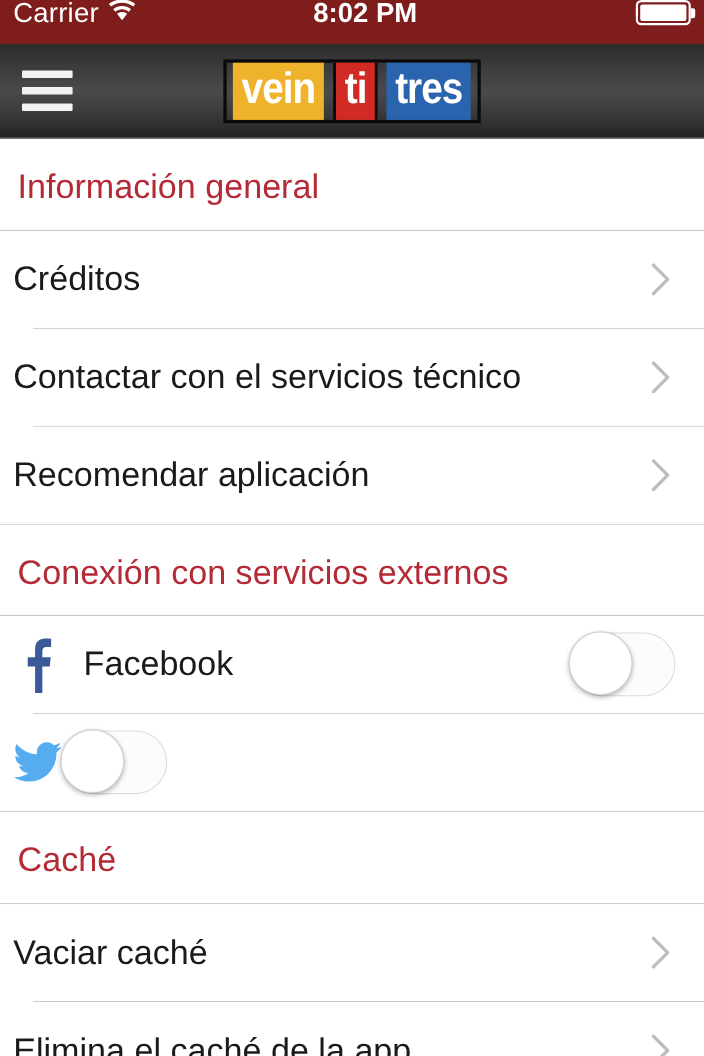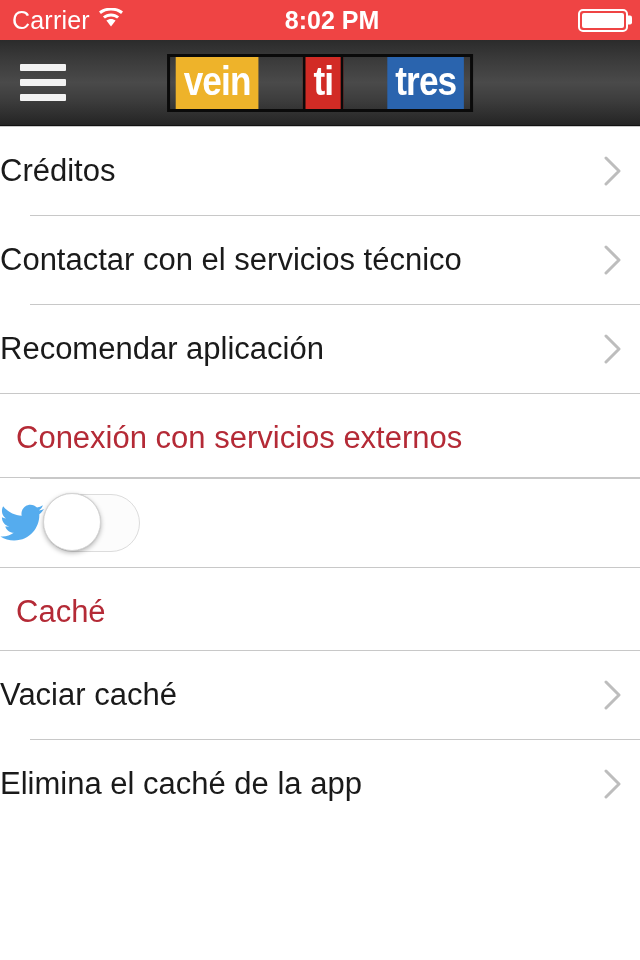--- a/index.html
+++ b/index.html
@@ -10,24 +10,24 @@
     overflow: hidden;
     background: #ffffff;
     font-family: "Liberation Sans", sans-serif;
     -webkit-font-smoothing: antialiased;
   }
 
   
   .status-bar {
     position: relative;
     height: 40px;
-    background: #ef4444;
+    background: #7f1d1d;
     color: #ffffff;
     display: flex;
-    align-items: center;
+    align-items: flex-start;
     padding: 0 12px;
   }
   .status-left {
     display: flex;
     align-items: center;
     gap: 8px;
   }
   .carrier-label {
     font-size: 25px;
     letter-spacing: 0.2px;
@@ -102,21 +102,20 @@
     border-radius: 1px;
   }
   .brand-logo {
     position: absolute;
     left: 50%;
     top: 50%;
     transform: translate(-50%, -50%);
     display: flex;
     border: 3px solid #0a0a0a;
     height: 58px;
-    gap: 36px;
   }
   .logo-block {
     display: flex;
     align-items: center;
     justify-content: center;
     color: #ffffff;
     font-weight: bold;
     font-size: 40px;
     line-height: 1;
     font-family: "Liberation Sans", sans-serif;
@@ -144,21 +143,21 @@
     height: 1px;
     background: #c8c8c8;
     width: 100%;
   }
 
   .row {
     position: relative;
     display: flex;
     align-items: center;
     min-height: 88px;
-    padding: 0 0;
+    padding: 0 12px;
     background: #ffffff;
     cursor: pointer;
   }
   .row-inner-divider {
     height: 1px;
     background: #c8c8c8;
     margin-left: 30px;
   }
   .row-label {
     font-size: 31px;
@@ -239,20 +238,21 @@
   </div>
   <div class="brand-logo">
     <span class="logo-block vein">vein</span>
     <span class="logo-block ti">ti</span>
     <span class="logo-block tres">tres</span>
   </div>
 </div>
 
 <div class="content">
 
+  <div class="section-header">Información general</div>
   <div class="full-divider"></div>
 
   <div class="row">
     <span class="row-label">Créditos</span>
     <span class="chevron">
       <svg width="18" height="30" viewBox="0 0 18 30">
           <path d="M2 2 L15 15 L2 28" fill="none" stroke="#bdbdbd" stroke-width="3" stroke-linecap="round" stroke-linejoin="round"></path>
         </svg>
     </span>
   </div>
@@ -274,20 +274,31 @@
       <svg width="18" height="30" viewBox="0 0 18 30">
           <path d="M2 2 L15 15 L2 28" fill="none" stroke="#bdbdbd" stroke-width="3" stroke-linecap="round" stroke-linejoin="round"></path>
         </svg>
     </span>
   </div>
   <div class="full-divider"></div>
 
   <div class="section-header">Conexión con servicios externos</div>
   <div class="full-divider"></div>
 
+  <div class="row">
+    <span class="social-icon">
+      <svg width="30" height="52" viewBox="0 0 30 52">
+        <path d="M19.5 52 V28 H26.2 L27.2 19.6 H19.5 V14.3 C19.5 11.9 20.2 10.2 23.7 10.2 H27.5 V2.7 C26.8 2.6 24.6 2.4 22 2.4 C16.6 2.4 12.9 5.7 12.9 11.8 V19.6 H6.2 V28 H12.9 V52 Z" fill="#3b5998"></path>
+      </svg>
+    </span>
+    <span class="row-label with-icon">Facebook</span>
+    <div class="toggle">
+      <div class="toggle-knob"></div>
+    </div>
+  </div>
   <div class="row-inner-divider"></div>
 
   <div class="row">
     <span class="social-icon">
       <svg width="48" height="40" viewBox="0 0 48 40">
         <path d="M48 4.7 C46.2 5.5 44.3 6.0 42.3 6.3 C44.4 5.0 46.0 3.0 46.7 0.6 C44.8 1.8 42.6 2.6 40.4 3.1 C38.6 1.2 36.0 0 33.2 0 C27.8 0 23.4 4.4 23.4 9.9 C23.4 10.7 23.5 11.4 23.7 12.1 C15.5 11.7 8.3 7.8 3.4 1.8 C2.6 3.3 2.1 5.0 2.1 6.8 C2.1 10.2 3.8 13.2 6.5 15.0 C4.9 14.9 3.4 14.5 2.1 13.8 V13.9 C2.1 18.7 5.5 22.7 10.0 23.6 C9.2 23.8 8.4 23.9 7.5 23.9 C6.9 23.9 6.3 23.9 5.7 23.7 C7.0 27.6 10.7 30.5 15.0 30.6 C11.6 33.2 7.3 34.8 2.7 34.8 C1.9 34.8 1.1 34.7 0.4 34.6 C4.8 37.4 9.9 39.1 15.4 39.1 C33.2 39.1 42.9 24.4 42.9 11.6 C42.9 11.2 42.9 10.8 42.9 10.4 C44.8 9.0 46.4 7.0 48 4.7 Z" fill="#55acee"></path>
       </svg>
     </span>
     <div class="toggle">
       <div class="toggle-knob"></div>

